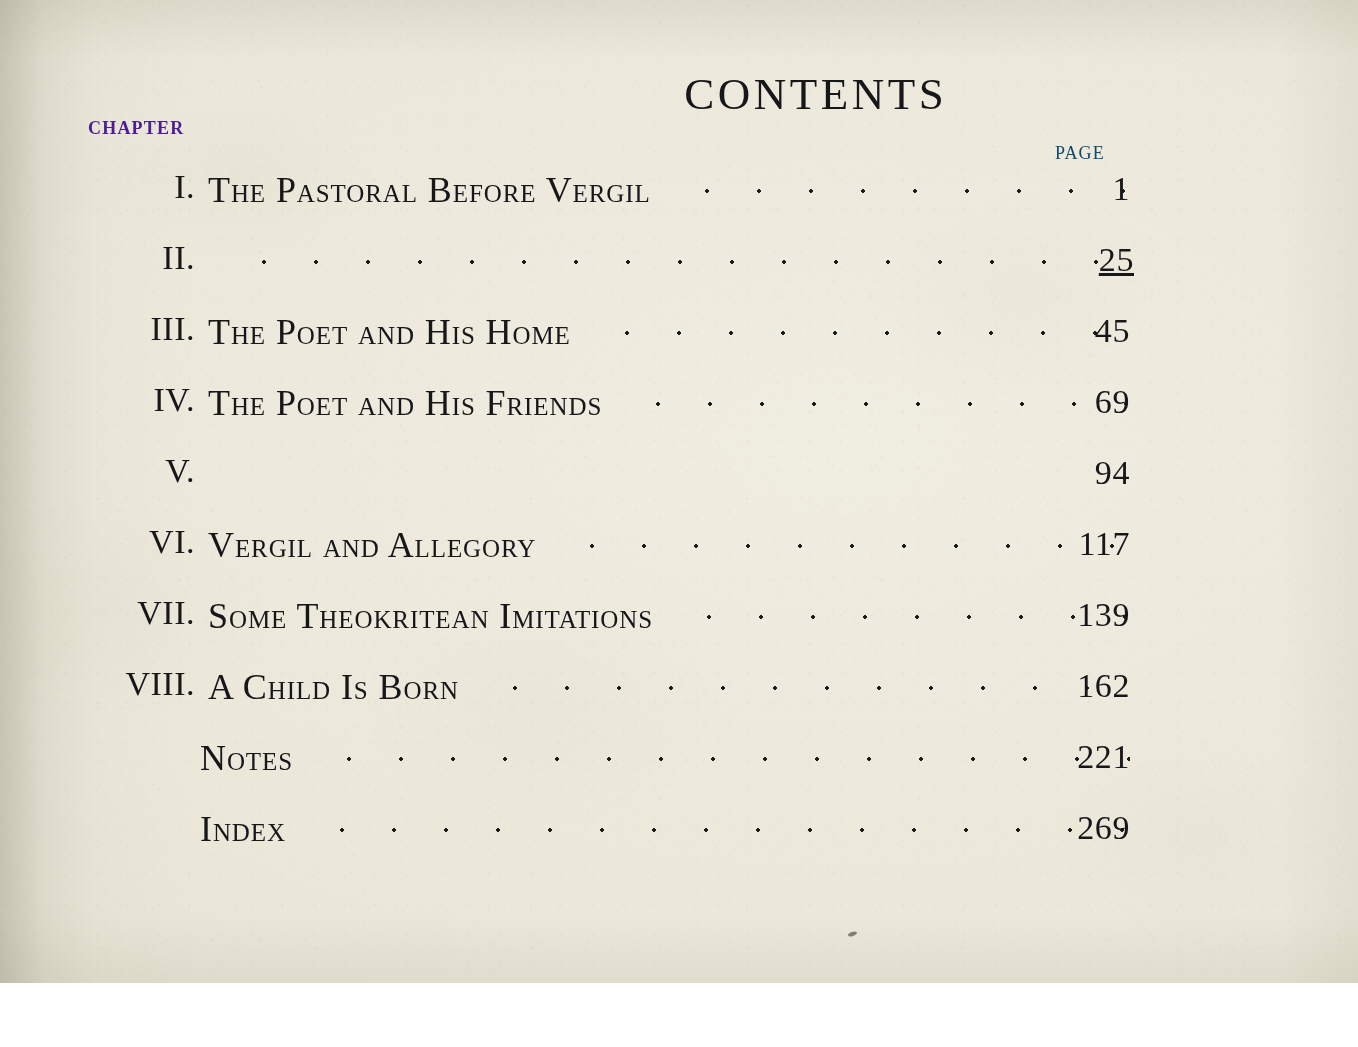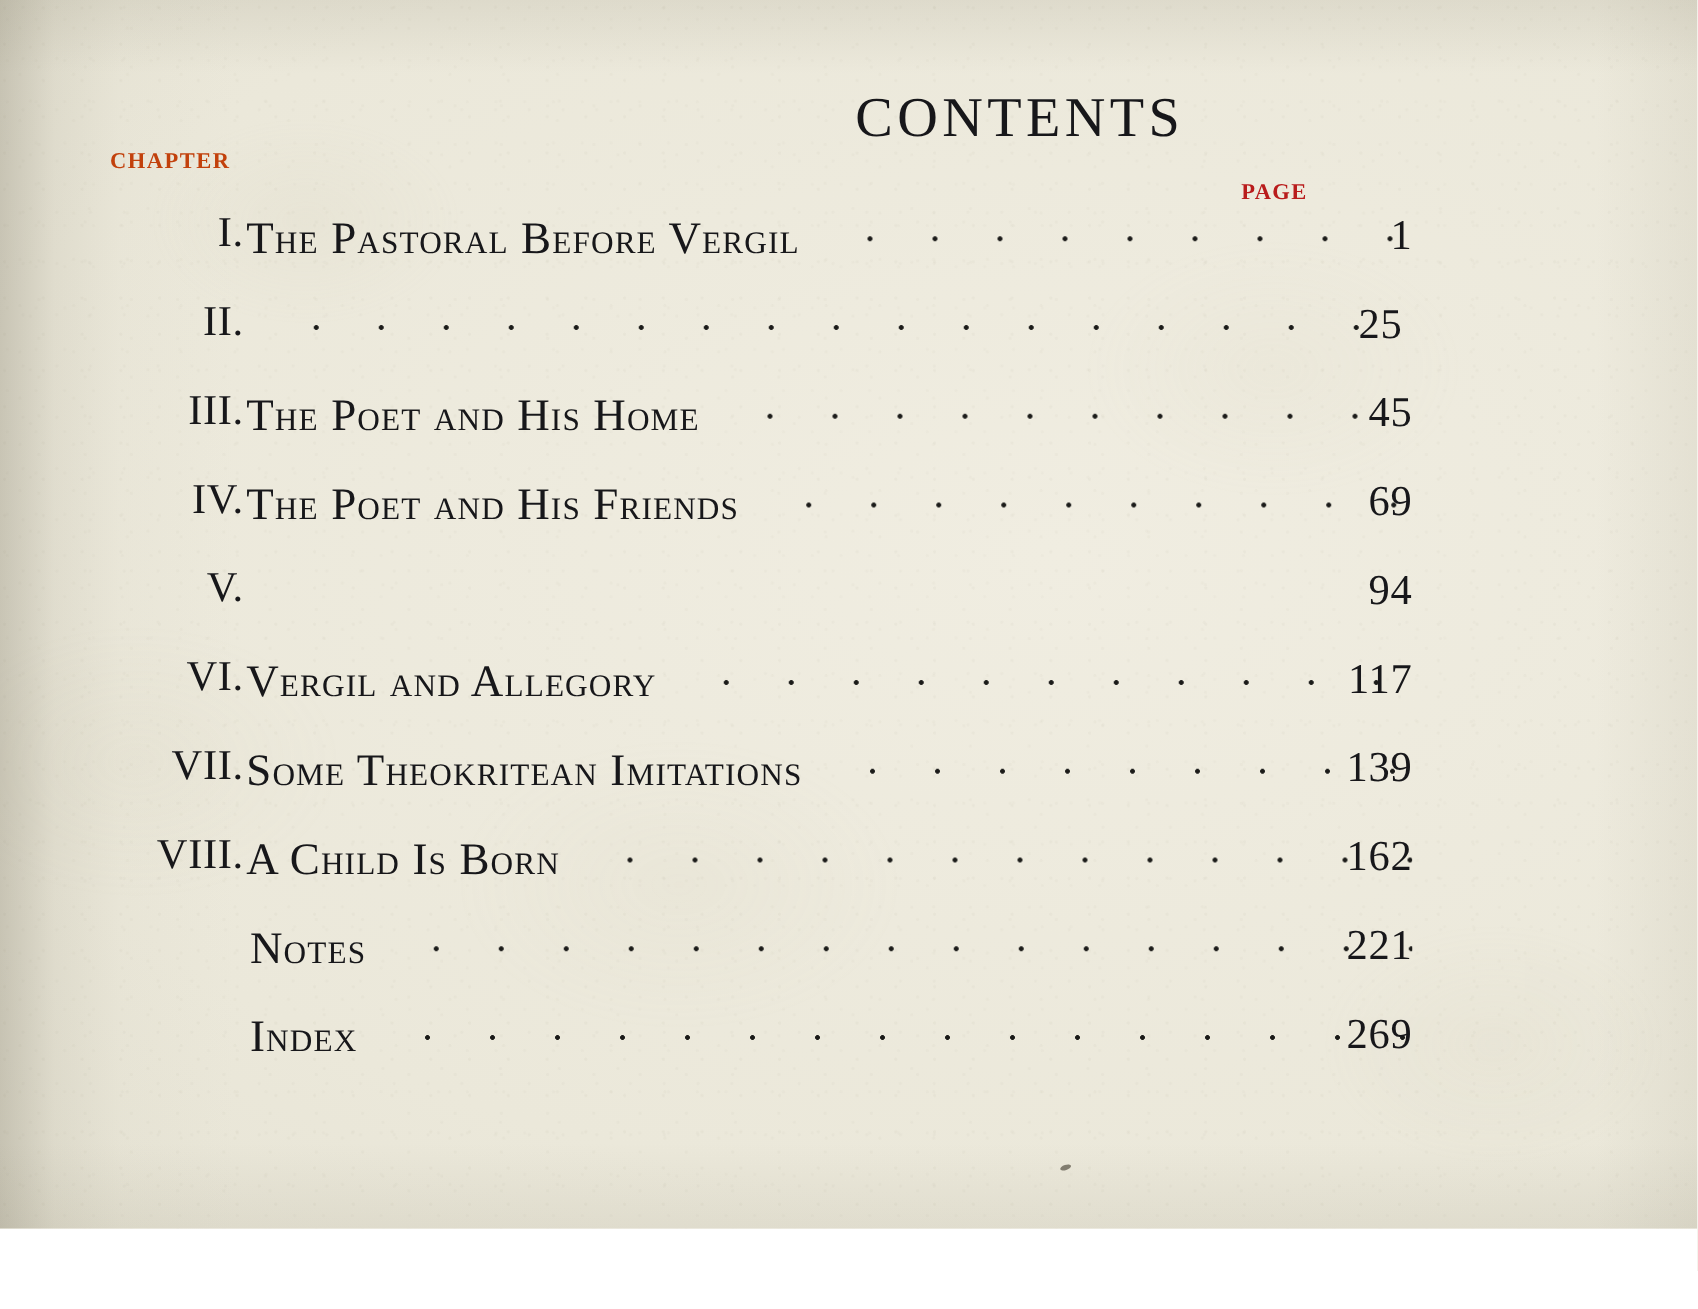--- a/index.html
+++ b/index.html
@@ -89,30 +89,30 @@
     transform: translateX(135px);
   }
 
   #chapter-label {
     position: absolute;
     left: 88px;
     top: 118px;
     font-size: 18px;
     font-weight: bold;
     letter-spacing: 1.2px;
-    color: #c2410c;
+    color: #4c1d95;
   }
   #page-label {
     position: absolute;
-    left: 993px;
+    left: 1055px;
     top: 143px;
     font-size: 18px;
-    font-weight: bold;
+    font-weight: normal;
     letter-spacing: 1.1px;
-    color: #b91c1c;
+    color: #0c4a6e;
   }
 
   #entries {
     position: absolute;
     left: 0;
     top: 168px;
     width: 100%;
   }
   .entry {
     position: relative;
@@ -122,21 +122,21 @@
     position: absolute;
     right: 1163px;       
     top: 0;
     font-size: 34px;
     letter-spacing: .5px;
     white-space: nowrap;
     color: #17171a;
   }
   .title-wrap {
     position: absolute;
-    left: 197px;
+    left: 208px;
     right: 228px;
     top: 0;
     display: flex;
     align-items: baseline;
     white-space: nowrap;
   }
   .title {
     font-size: 34px;
     letter-spacing: .4px;
     color: #17171a;
@@ -212,21 +212,21 @@
             <span class="title smallcaps">The Pastoral Before Vergil</span>
             <span class="leaders"></span>
           </div>
           <div class="pnum" style="right: 228px;">1</div>
         </div>
         <div class="entry">
           <div class="num">II.</div>
           <div class="title-wrap">
             <span class="leaders"></span>
           </div>
-          <div class="pnum" style="right: 236px;">25</div>
+          <div class="pnum" style="right: 224px; text-decoration: underline;">25</div>
         </div>
         <div class="entry">
           <div class="num">III.</div>
           <div class="title-wrap">
             <span class="title smallcaps">The Poet and His Home</span>
             <span class="leaders"></span>
           </div>
           <div class="pnum" style="right: 228px;">45</div>
         </div>
         <div class="entry">

